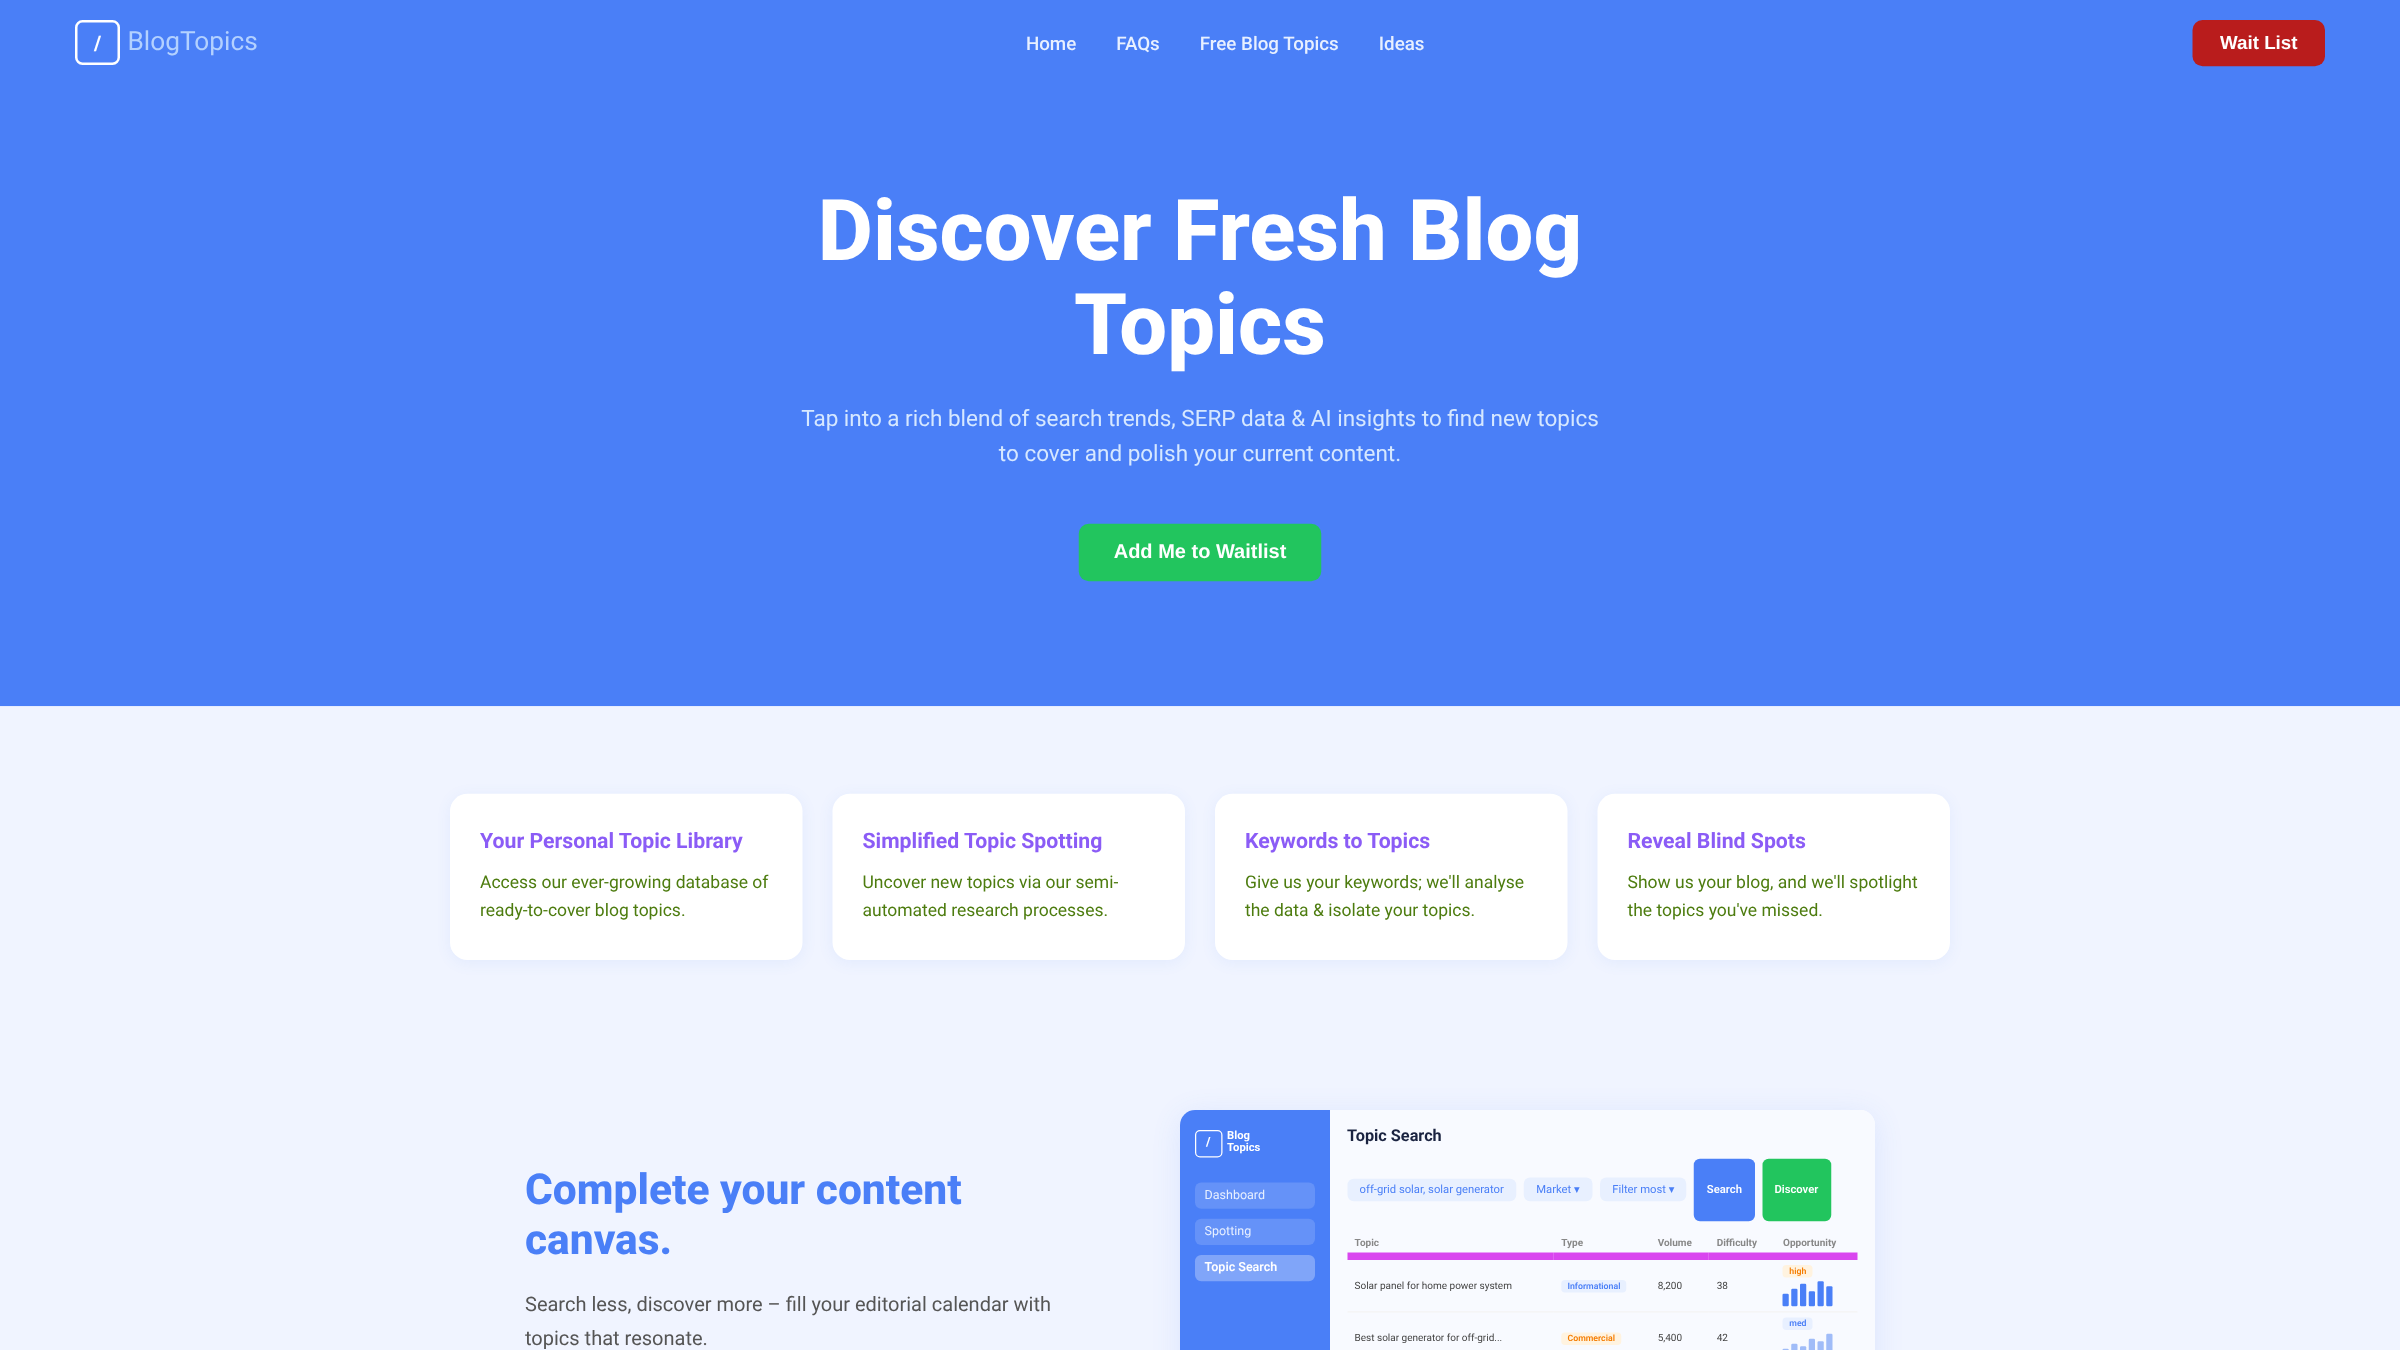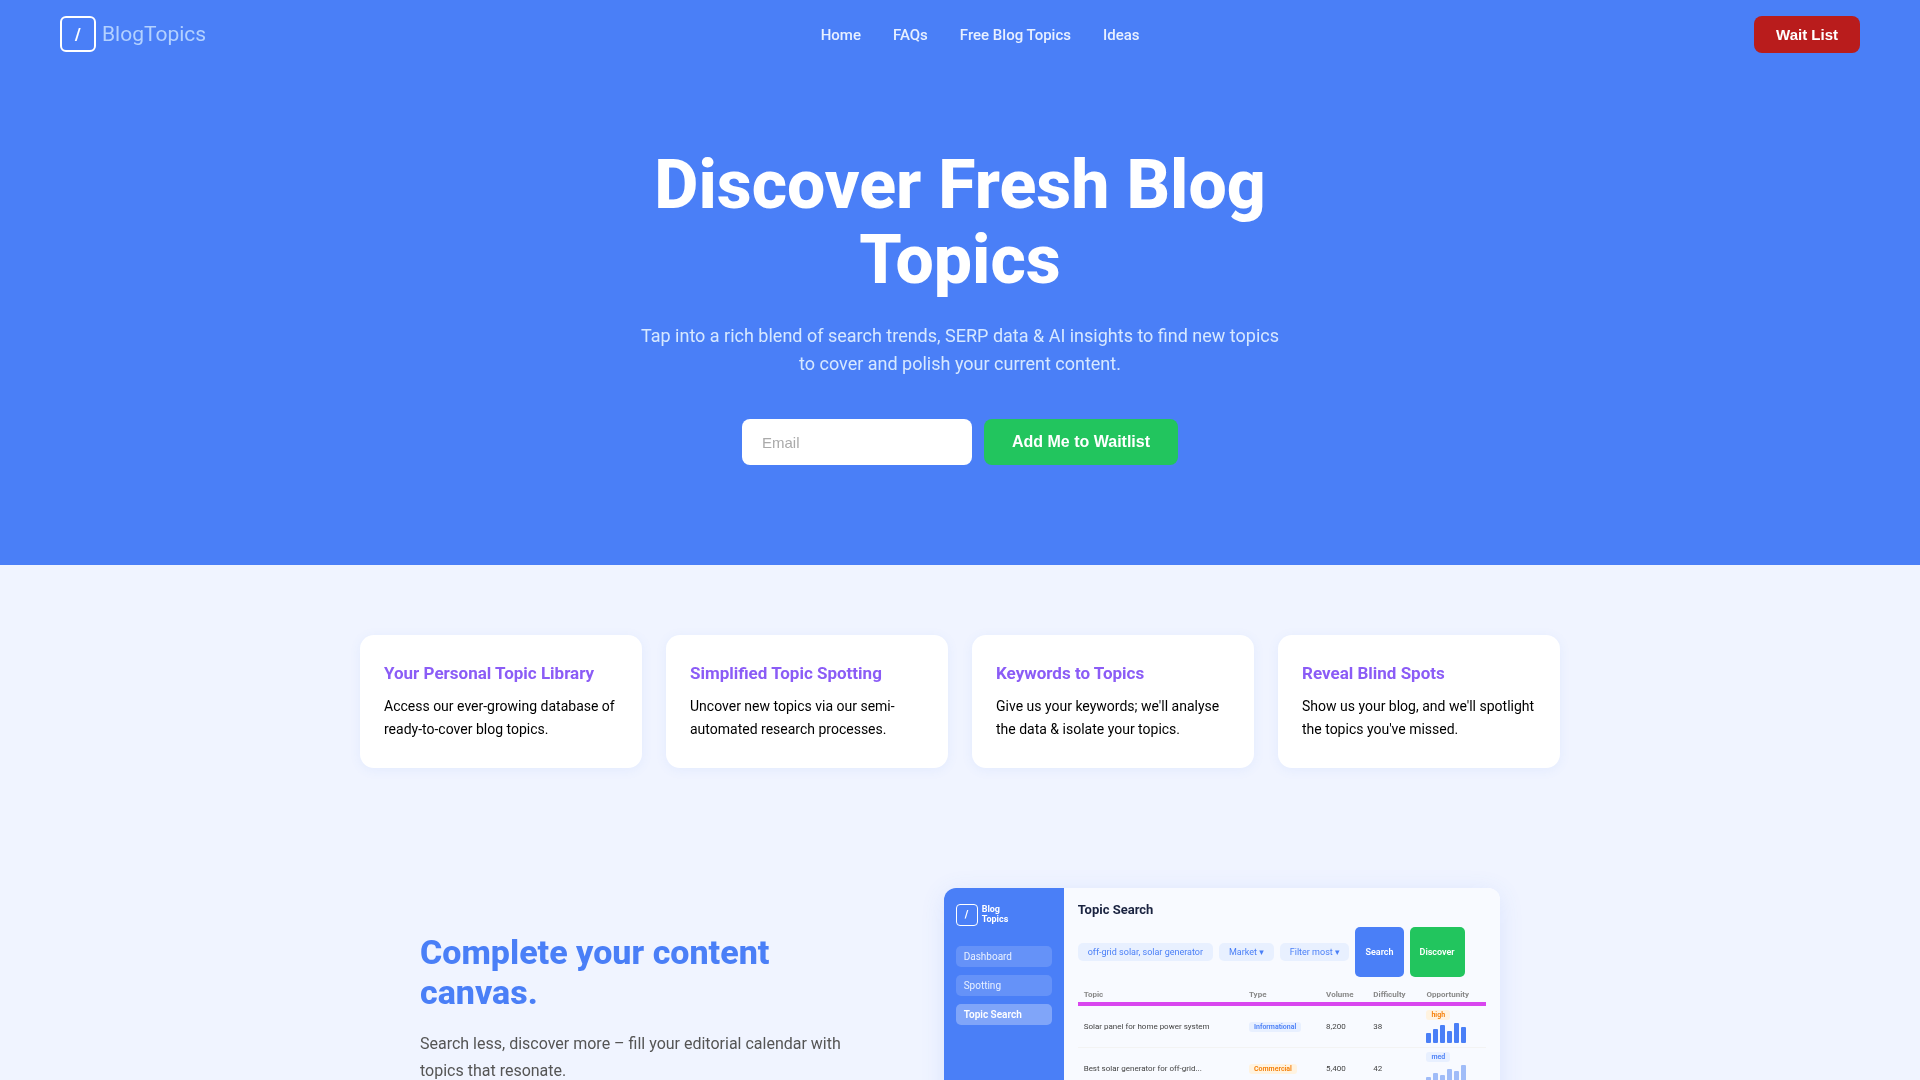--- a/index.html
+++ b/index.html
@@ -135,21 +135,21 @@
       box-shadow: 0 2px 12px rgba(74,127,247,0.08);
     }
     .feature-card h3 {
       font-size: 17px;
       font-weight: 700;
       color: #8b5cf6;
       margin-bottom: 12px;
     }
     .feature-card p {
       font-size: 14px;
-      color: #000000;
+      color: #4d7c0f;
       line-height: 1.6;
     }
 
     
     .canvas-section {
       background: #f0f4ff;
       padding: 60px 60px 80px;
       display: flex;
       align-items: center;
       gap: 60px;
@@ -273,21 +273,21 @@
     }
     .app-table {
       width: 100%;
       border-collapse: collapse;
     }
     .app-table th {
       font-size: 8px;
       color: #888;
       text-align: left;
       padding: 3px 6px;
-      border-bottom: 4px solid #d946ef;
+      border-bottom: 6px solid #d946ef;
     }
     .app-table td {
       font-size: 8px;
       color: #444;
       padding: 4px 6px;
       border-bottom: 1px solid #f3f3f3;
     }
     .tag-orange {
       background: #fff3e0;
       color: #f57c00;
@@ -337,21 +337,20 @@
     <li><a href="#">Free Blog Topics</a></li>
     <li><a href="#">Ideas</a></li>
   </ul>
   <button class="btn-waitlist-nav">Wait List</button>
 </nav>
 
 <section class="hero">
   <h1>Discover Fresh Blog Topics</h1>
   <p>Tap into a rich blend of search trends, SERP data &amp; AI insights to find new topics to cover and polish your current content.</p>
   <div class="hero-form">
-    <input type="email" placeholder="Email" style="">
     <button class="btn-add-waitlist">Add Me to Waitlist</button>
   </div>
 </section>
 
 <section class="features-section">
   <div class="features-grid">
     <div class="feature-card">
       <h3>Your Personal Topic Library</h3>
       <p>Access our ever-growing database of ready-to-cover blog topics.</p>
     </div>

